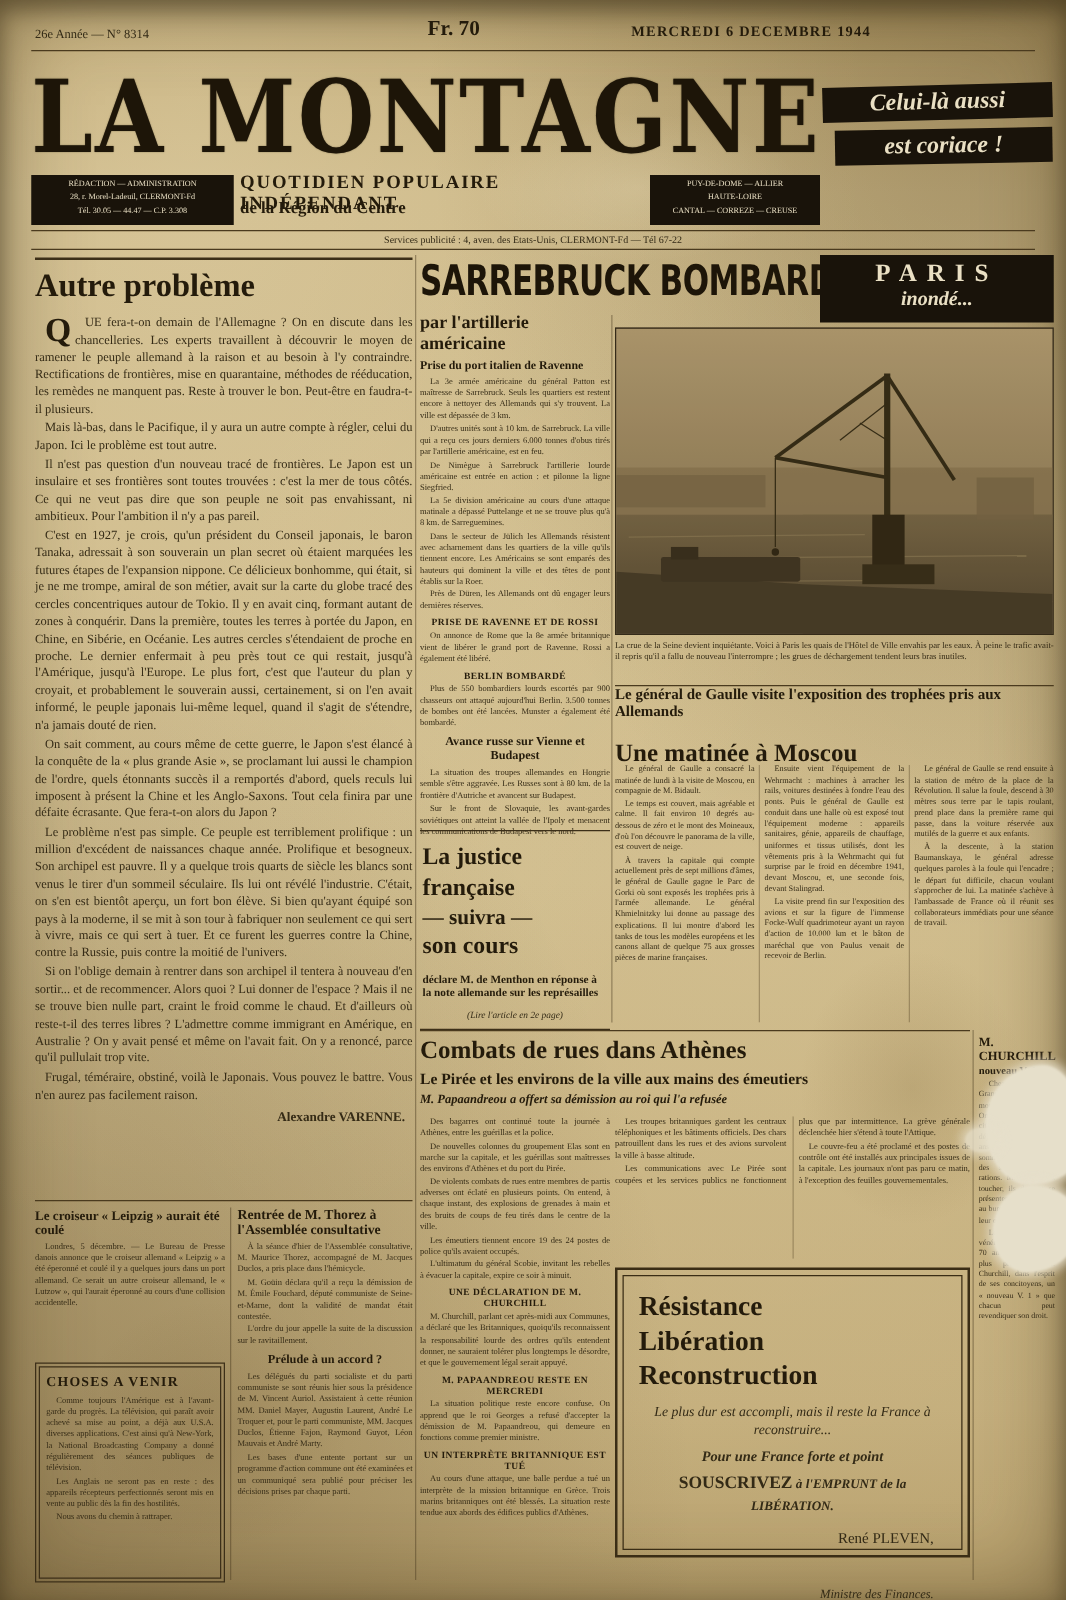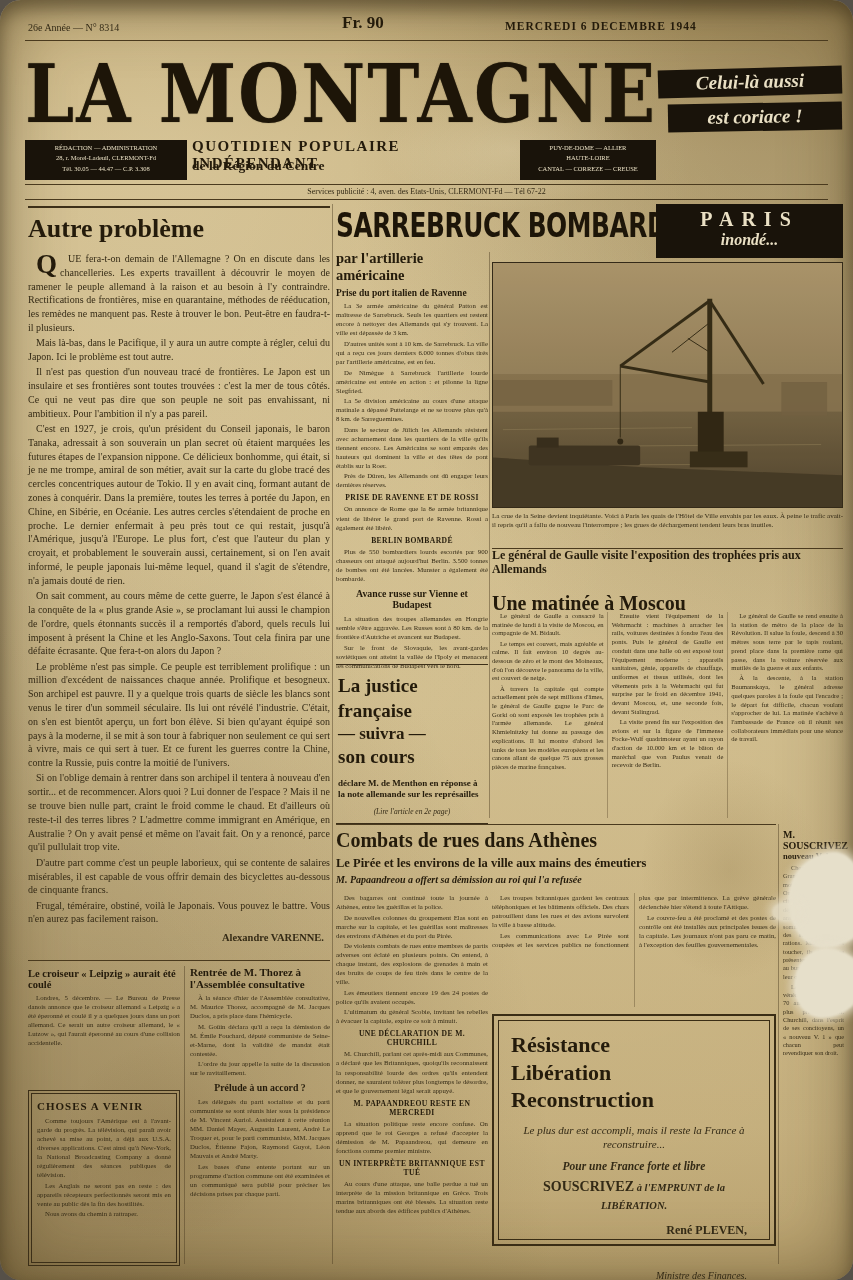--- a/index.html
+++ b/index.html
@@ -7,21 +7,20 @@
   .page{
     position:relative; width:853px; height:1280px; overflow:hidden;
     color:#332a16;
     background:
       radial-gradient(ellipse at 18% 8%, rgba(255,246,214,.22), transparent 55%),
       radial-gradient(ellipse at 92% 4%, rgba(70,55,25,.28), transparent 40%),
       radial-gradient(ellipse at 4% 96%, rgba(60,45,20,.30), transparent 45%),
       radial-gradient(ellipse at 70% 55%, rgba(255,240,200,.10), transparent 60%),
       linear-gradient(180deg,#bda570 0%, #cbb685 12%, #cdb989 55%, #c4ae7c 88%, #b7a06d 100%);
     box-shadow: inset 0 0 70px rgba(55,40,12,.45), inset 0 8px 18px rgba(40,32,14,.5);
-    border-radius: 21px;
   }
   .abs{ position:absolute; }
   .hrule{ position:absolute; height:1px; background:#4a3a1e; }
   .vrule{ position:absolute; width:1px; background:rgba(74,58,30,.45); }
   .blackbox{ background:#19130a; color:#eae0c4; }
   .hl{ font-weight:bold; color:#241b0b; text-align:left; }
   .body{ text-align:justify; color:#352b16; }
   .body p{ margin:0 0 1.5px; text-indent:8px; }
   .t63{ font-size:6.3px; line-height:1.33; }
   .t68{ font-size:6.8px; line-height:1.33; }
@@ -53,21 +52,21 @@
 </head>
 <body>
 
 <div class="page">
 
   <div class="stain" style="left:640px;top:760px;width:180px;height:220px;background:radial-gradient(closest-side,rgba(110,85,40,.18),transparent);"></div>
   <div class="stain" style="left:60px;top:1040px;width:220px;height:200px;background:radial-gradient(closest-side,rgba(100,75,35,.14),transparent);"></div>
   <div class="stain" style="left:380px;top:90px;width:260px;height:120px;background:radial-gradient(closest-side,rgba(255,244,210,.20),transparent);"></div>
 
   <div class="abs" style="left:28px;top:22px;font-size:10px;">26e Année — N° 8314</div>
-  <div class="abs" style="left:342px;top:13px;font-size:17px;font-weight:bold;color:#241b0b;">Fr. 90</div>
+  <div class="abs" style="left:342px;top:13px;font-size:17px;font-weight:bold;color:#241b0b;">Fr. 70</div>
   <div class="abs" style="left:505px;top:20px;font-size:11.5px;font-weight:bold;letter-spacing:1px;color:#241b0b;">MERCREDI 6 DECEMBRE 1944</div>
   <div class="hrule" style="left:25px;top:40px;width:803px;"></div>
 
   <div class="abs masthead" style="left:22px;top:46px;width:638px;">LA MONTAGNE</div>
   <div class="abs chip blackbox" style="left:658px;top:68px;width:184px;transform:rotate(-1.5deg);">Celui-là aussi</div>
   <div class="abs chip blackbox" style="left:668px;top:103px;width:174px;transform:rotate(-1deg);">est coriace !</div>
 
   <div class="abs blackbox" style="left:25px;top:140px;width:162px;height:40px;font-size:6.5px;line-height:1.6;text-align:center;padding:3px 2px;">
     <div>RÉDACTION — ADMINISTRATION</div>
     <div>28, r. Morel-Ladeuil, CLERMONT-Fd</div>
@@ -97,21 +96,20 @@
   </div>
   <div class="abs body t10" style="left:28px;top:252px;width:302px;">
     <p><span class="dropcap">Q</span><span>UE fera-t-on demain de l'Allemagne ? On en discute dans les chancelleries. Les experts travaillent à découvrir le moyen de ramener le peuple allemand à la raison et au besoin à l'y contraindre. Rectifications de frontières, mise en quarantaine, méthodes de rééducation, les remèdes ne manquent pas. Reste à trouver le bon. Peut-être en faudra-t-il plusieurs.</span></p>
     <div>
         <p>Mais là-bas, dans le Pacifique, il y aura un autre compte à régler, celui du Japon. Ici le problème est tout autre.</p>
         <p>Il n'est pas question d'un nouveau tracé de frontières. Le Japon est un insulaire et ses frontières sont toutes trouvées : c'est la mer de tous côtés. Ce qui ne veut pas dire que son peuple ne soit pas envahissant, ni ambitieux. Pour l'ambition il n'y a pas pareil.</p>
         <p>C'est en 1927, je crois, qu'un président du Conseil japonais, le baron Tanaka, adressait à son souverain un plan secret où étaient marquées les futures étapes de l'expansion nippone. Ce délicieux bonhomme, qui était, si je ne me trompe, amiral de son métier, avait sur la carte du globe tracé des cercles concentriques autour de Tokio. Il y en avait cinq, formant autant de zones à conquérir. Dans la première, toutes les terres à portée du Japon, en Chine, en Sibérie, en Océanie. Les autres cercles s'étendaient de proche en proche. Le dernier enfermait à peu près tout ce qui restait, jusqu'à l'Amérique, jusqu'à l'Europe. Le plus fort, c'est que l'auteur du plan y croyait, et probablement le souverain aussi, certainement, si on l'en avait informé, le peuple japonais lui-même lequel, quand il s'agit de s'étendre, n'a jamais douté de rien.</p>
         <p>On sait comment, au cours même de cette guerre, le Japon s'est élancé à la conquête de la « plus grande Asie », se proclamant lui aussi le champion de l'ordre, quels étonnants succès il a remportés d'abord, quels reculs lui imposent à présent la Chine et les Anglo-Saxons. Tout cela finira par une défaite écrasante. Que fera-t-on alors du Japon ?</p>
         <p>Le problème n'est pas simple. Ce peuple est terriblement prolifique : un million d'excédent de naissances chaque année. Prolifique et besogneux. Son archipel est pauvre. Il y a quelque trois quarts de siècle les blancs sont venus le tirer d'un sommeil séculaire. Ils lui ont révélé l'industrie. C'était, on s'en est bientôt aperçu, un fort bon élève. Si bien qu'ayant équipé son pays à la moderne, il se mit à son tour à fabriquer non seulement ce qui sert à vivre, mais ce qui sert à tuer. Et ce furent les guerres contre la Chine, contre la Russie, puis contre la moitié de l'univers.</p>
         <p>Si on l'oblige demain à rentrer dans son archipel il tentera à nouveau d'en sortir... et de recommencer. Alors quoi ? Lui donner de l'espace ? Mais il ne se trouve bien nulle part, craint le froid comme le chaud. Et d'ailleurs où reste-t-il des terres libres ? L'admettre comme immigrant en Amérique, en Australie ? On y avait pensé et même on l'avait fait. On y a renoncé, parce qu'il pullulait trop vite.</p>
-        <p>D'autre part comme c'est un peuple laborieux, qui se contente de salaires misérables, il est capable de vous offrir demain des bicyclettes au-dessous de cinquante francs.</p>
         <p>Frugal, téméraire, obstiné, voilà le Japonais. Vous pouvez le battre. Vous n'en aurez pas facilement raison.</p>
       </div>
     <div class="sig">Alexandre VARENNE.</div>
   </div>
 
   <div class="hrule" style="left:28px;top:960px;width:302px;"></div>
 
   <div class="abs" style="left:28px;top:968px;width:152px;">
     <div class="hl" style="font-size:10.5px;margin-bottom:3px;">Le croiseur « Leipzig » aurait été coulé</div>
     <div class="body t68">
@@ -275,42 +273,42 @@
       <p>Le général de Gaulle a consacré la matinée de lundi à la visite de Moscou, en compagnie de M. Bidault.</p>
       <p>Le temps est couvert, mais agréable et calme. Il fait environ 10 degrés au-dessous de zéro et le mont des Moineaux, d'où l'on découvre le panorama de la ville, est couvert de neige.</p>
       <p>À travers la capitale qui compte actuellement près de sept millions d'âmes, le général de Gaulle gagne le Parc de Gorki où sont exposés les trophées pris à l'armée allemande. Le général Khmielnitzky lui donne au passage des explications. Il lui montre d'abord les tanks de tous les modèles européens et les canons allant de quelque 75 aux grosses pièces de marine françaises.</p>
       <p>Ensuite vient l'équipement de la Wehrmacht : machines à arracher les rails, voitures destinées à fondre l'eau des ponts. Puis le général de Gaulle est conduit dans une halle où est exposé tout l'équipement moderne : appareils sanitaires, génie, appareils de chauffage, uniformes et tissus utilisés, dont les vêtements pris à la Wehrmacht qui fut surprise par le froid en décembre 1941, devant Moscou, et, une seconde fois, devant Stalingrad.</p>
       <p>La visite prend fin sur l'exposition des avions et sur la figure de l'immense Focke-Wulf quadrimoteur ayant un rayon d'action de 10.000 km et le bâton de maréchal que von Paulus venait de recevoir de Berlin.</p>
       <p>Le général de Gaulle se rend ensuite à la station de métro de la place de la Révolution. Il salue la foule, descend à 30 mètres sous terre par le tapis roulant, prend place dans la première rame qui passe, dans la voiture réservée aux mutilés de la guerre et aux enfants.</p>
       <p>À la descente, à la station Baumanskaya, le général adresse quelques paroles à la foule qui l'encadre ; le départ fut difficile, chacun voulant s'approcher de lui. La matinée s'achève à l'ambassade de France où il réunit ses collaborateurs immédiats pour une séance de travail.</p>
     </div>
 
   <div class="abs" style="left:783px;top:829px;width:61px;">
-    <div class="hl" style="font-size:10px;">M. SOUSCRIVEZ</div>
+    <div class="hl" style="font-size:10px;">M. CHURCHILL</div>
     <div class="hl" style="font-size:8.5px;margin-bottom:3px;">nouveau V. 1</div>
     <div class="body t63">
         <p>Chez nos amis de Grande-Bretagne le bon mot fait son chemin. On apprend que les citoyens anglais qui ont déjà passé le cap de 70 ans — la catégorie « en somme » — ont droit à des suppléments de rations. Mais pour les toucher, ils doivent se présenter en personne au bureau compétent de leur quartier.</p>
         <p>Les personnes vénérables de plus de 70 ans seraient donc, plus près de M. Churchill, dans l'esprit de ses concitoyens, un « nouveau V. 1 » que chacun peut revendiquer son droit.</p>
       </div>
   </div>
 
   <div class="dmgblob" style="left:788px;top:852px;width:80px;height:96px;border-radius:58% 42% 55% 45% / 50% 62% 38% 50%;"></div>
   <div class="dmgblob" style="left:794px;top:948px;width:70px;height:70px;border-radius:45% 55% 60% 40% / 55% 45% 55% 45%;"></div>
   <div class="dmgblob" style="left:772px;top:902px;width:26px;height:20px;border-radius:50%;opacity:.8;"></div>
 
   <div class="abs" style="left:492px;top:1014px;width:284px;height:232px;border:2px solid #3a2d15;padding:4px;">
     <div style="border:1px solid #3a2d15;height:100%;padding:10px 12px;text-align:center;">
       <div class="hl" style="font-size:22px;line-height:1.25;">Résistance</div>
       <div class="hl" style="font-size:22px;line-height:1.25;">Libération</div>
       <div class="hl" style="font-size:22px;line-height:1.25;">Reconstruction</div>
       <div style="font-size:11px;font-style:italic;margin-top:9px;line-height:1.35;">Le plus dur est accompli, mais il reste la France à reconstruire...</div>
-      <div style="font-size:11.5px;font-weight:bold;font-style:italic;margin-top:8px;">Pour une France forte et libre</div>
+      <div style="font-size:11.5px;font-weight:bold;font-style:italic;margin-top:8px;">Pour une France forte et point</div>
       <div style="margin-top:5px;">
         <span style="font-size:14px;font-weight:bold;">SOUSCRIVEZ</span><span style="font-size:10.5px;font-weight:bold;font-style:italic;"> à l'EMPRUNT de la LIBÉRATION.</span>
       </div>
       <div style="text-align:right;margin-top:10px;padding-right:10px;">
-        <div style="font-size:12px;font-weight:bold;">René PLEVEN,</div>
+        <div style="font-size:12px;font-weight:normal;">René PLEVEN,</div>
         <div style="font-size:10px;font-style:italic;margin-top:32px;">Ministre des Finances.</div>
       </div>
     </div>
   </div>
 
 </div>
 
 </body></html>

